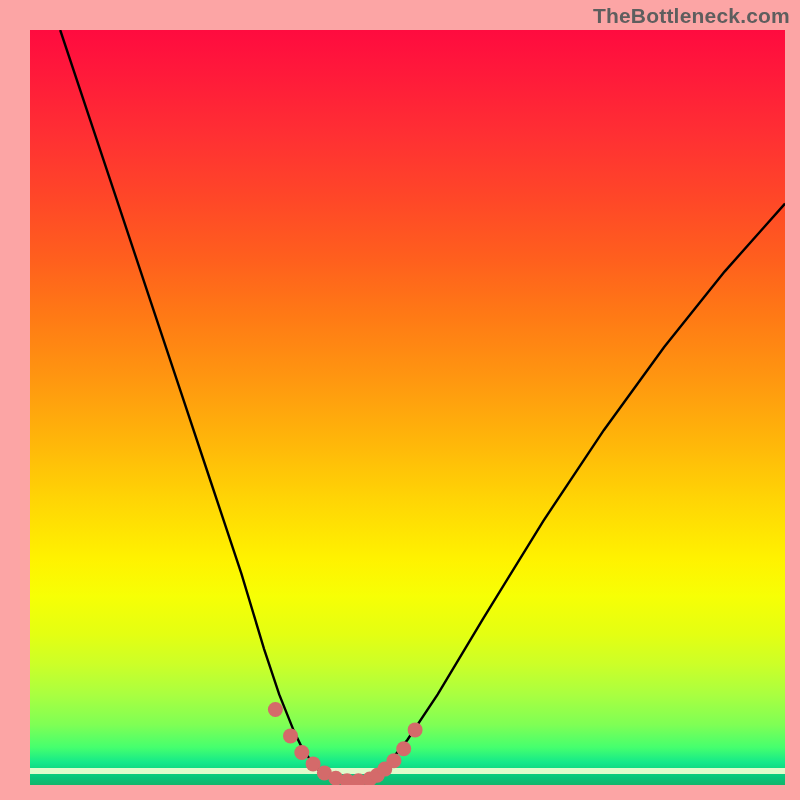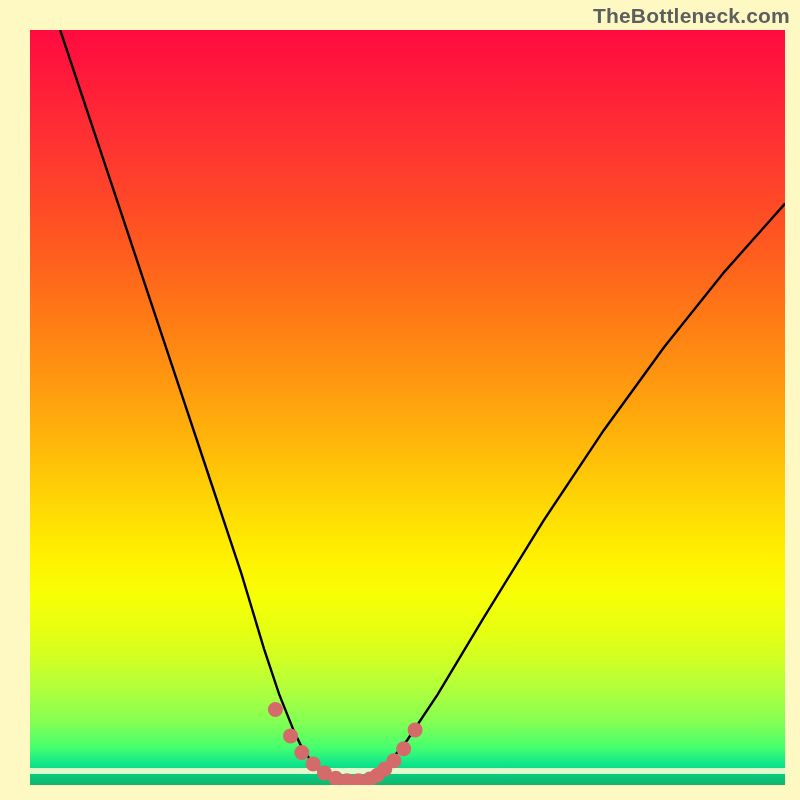--- a/index.html
+++ b/index.html
@@ -8,21 +8,21 @@
     width: 800px;
     height: 800px;
     background: #000;
     overflow: hidden;
     font-family: Arial, Helvetica, sans-serif;
   }
   .stage {
     position: relative;
     width: 800px;
     height: 800px;
-    background: #fef9c3;
+    background: #fca5a5;
   }
   .plot-area {
     position: absolute;
     left: 30px;
     top: 30px;
     width: 755px;
     height: 755px;
   }
   
   .gradient {

